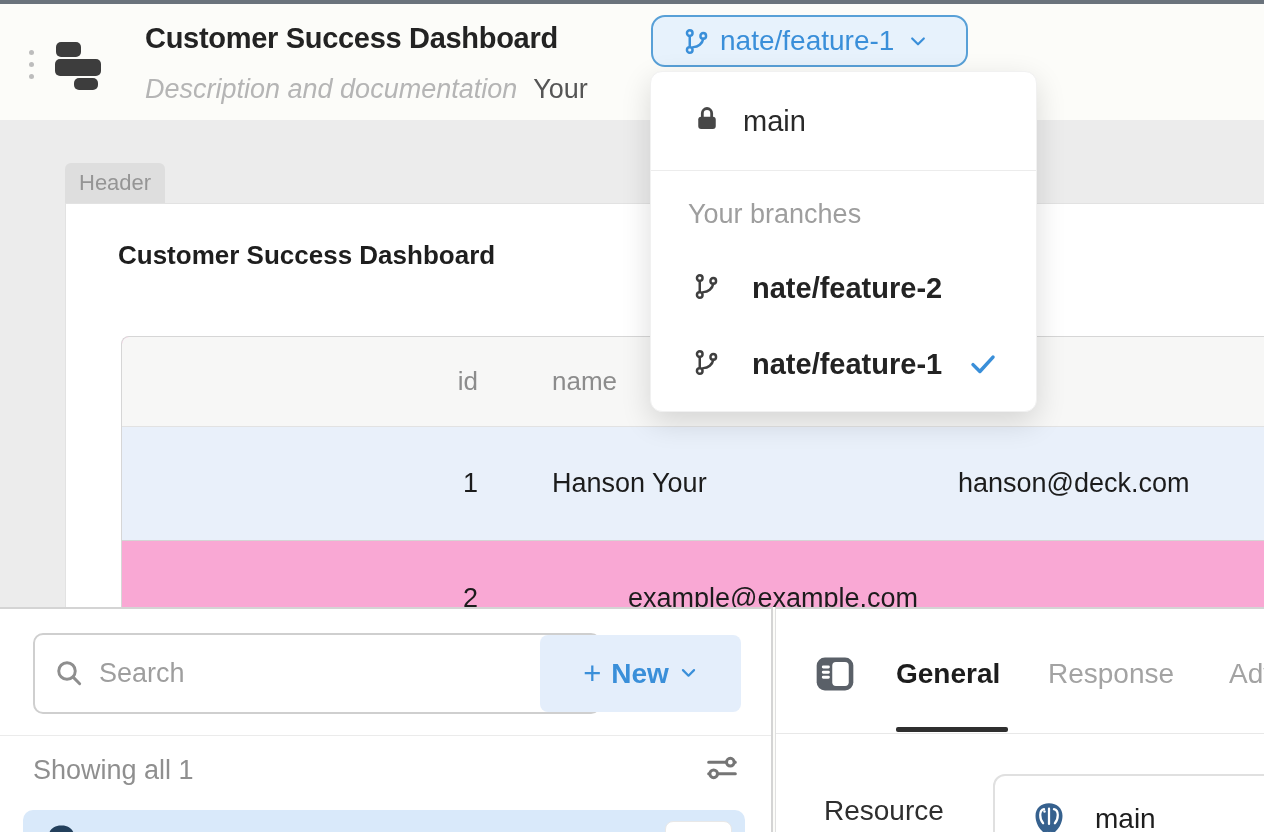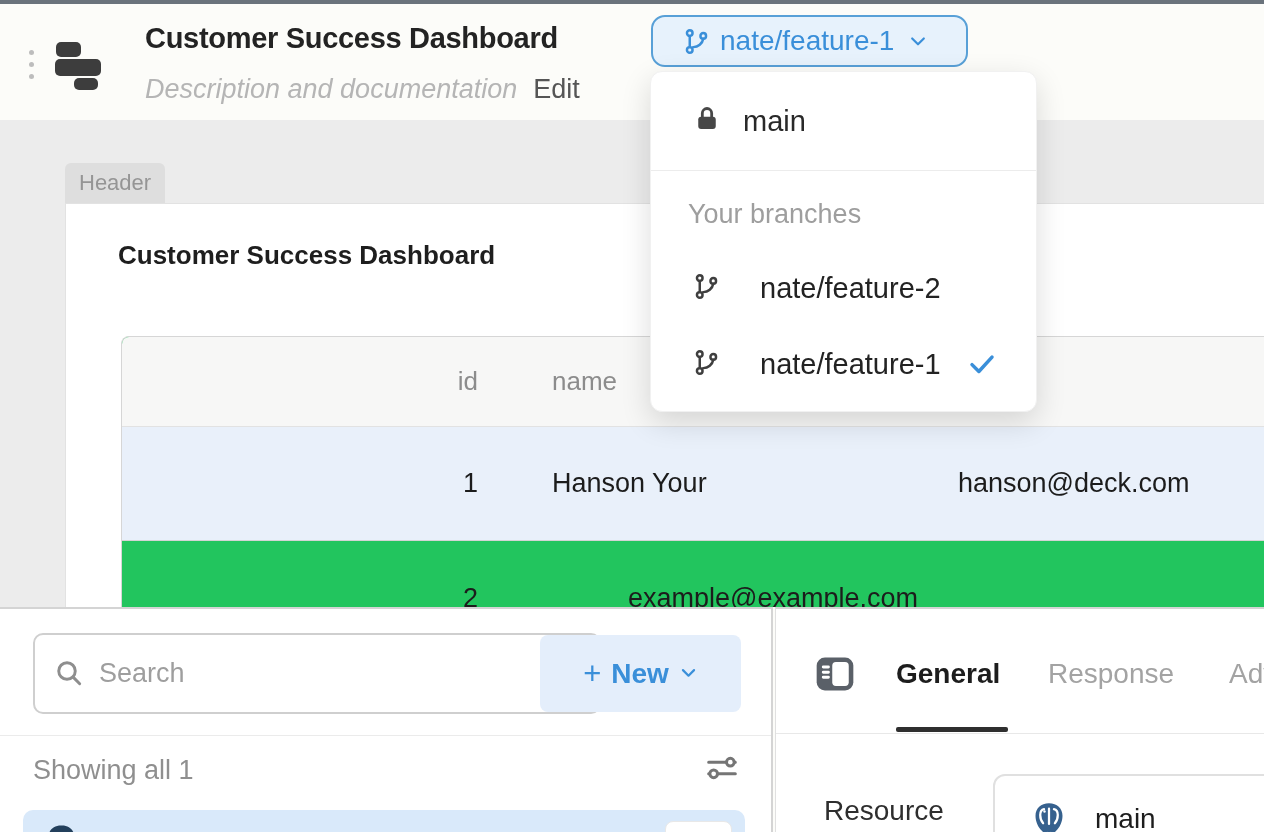--- a/index.html
+++ b/index.html
@@ -27,38 +27,38 @@
   .branch-pill { position:absolute; left:651px; top:11px; width:317px; height:52px; background:#e7f2fc; border:2px solid #58a0d7; border-radius:14px; display:flex; align-items:center; cursor:pointer; z-index:30; }
   .branch-pill .bicon { margin-left:30px; display:flex; }
   .branch-pill .blabel { margin-left:10px; font-size:28px; color:#3a8fd9; font-weight:500; white-space:nowrap; }
   .branch-pill .chev { margin-left:14px; display:flex; }
 
   
   .canvas { position:absolute; left:0; top:120px; width:1264px; height:487px; background:#ececec; overflow:hidden; }
   .component-badge { position:absolute; left:65px; top:43px; height:40px; line-height:40px; padding:0 14px; background:#dedede; border-radius:6px 6px 0 0; font-size:22px; color:#959595; }
   .widget { position:absolute; left:65px; top:83px; width:1199px; height:404px; background:#fff; border-left:1px solid #e2e2e2; border-top:1px solid #e2e2e2; }
   .widget-title { position:absolute; left:52px; top:36px; font-size:26px; font-weight:700; color:#1e1e1e; white-space:nowrap; }
-  .data-table { position:absolute; left:55px; top:132px; width:1144px; height:274px; border:1px solid #d6d6d6; border-right:none; border-radius:8px 0 0 0; overflow:hidden; background:#22c55e; }
+  .data-table { position:absolute; left:55px; top:132px; width:1144px; height:274px; border:1px solid #d6d6d6; border-right:none; border-radius:8px 0 0 0; overflow:hidden; background:#f9a8d4; }
   .thead { height:90px; background:#f7f7f6; border-bottom:1px solid #e2e2e2; display:flex; align-items:center; font-size:26px; font-weight:500; color:#8c8c8c; }
   .col-id { width:356px; text-align:right; }
   .col-name { width:256px; margin-left:74px; text-align:left; }
   .col-email { margin-left:150px; text-align:left; white-space:nowrap; }
   .trow { height:114px; display:flex; align-items:center; font-size:27px; color:#1c1c1c; cursor:pointer; }
   .trow.selected { background:#e9f0fa; border-bottom:1px solid #d4d4d4; }
 
   
   .branch-menu { position:absolute; left:650px; top:71px; width:387px; height:341px; background:#fff; border:1px solid #f1f1f1; border-radius:12px; box-shadow:0 10px 30px rgba(0,0,0,0.14); z-index:40; }
   .bm-item { display:flex; align-items:center; cursor:pointer; }
   .bm-main { margin-top:18px; height:62px; padding-left:42px; }
   .bm-main .lbl { margin-left:22px; font-size:29px; color:#292929; font-weight:500; }
   .bm-divider { margin-top:18px; height:1px; background:#ececec; }
   .bm-section { margin:28px 0 0 37px; font-size:27px; color:#9e9e9e; }
   .bm-branch { margin-top:30px; height:56px; padding-left:42px; }
   .bm-branch + .bm-branch { margin-top:20px; }
-  .bm-branch .lbl { margin-left:40px; font-size:29px; color:#232323; font-weight:400; }
+  .bm-branch .lbl { margin-left:32px; font-size:29px; color:#232323; font-weight:700; }
   .bm-branch .check { margin-left:26px; display:flex; }
 
   
   .query-panel { position:absolute; left:0; top:607px; width:773px; height:225px; background:#fff; border-top:2px solid #d4d4d4; border-right:2px solid #d4d4d4; }
   .search-wrap { position:absolute; left:33px; top:24px; width:568px; height:81px; }
   .search-input { width:100%; height:100%; border:2px solid #cfcfcf; border-radius:10px; padding-left:64px; font-size:27px; color:#333; font-family:"Liberation Sans","DejaVu Sans",sans-serif; background:#fff; outline:none; }
   .search-input::placeholder { color:#9e9e9e; }
   .search-glyph { position:absolute; left:20px; top:24px; display:flex; pointer-events:none; }
   .new-btn { position:absolute; left:540px; top:26px; width:201px; height:77px; background:#e4eefb; border:none; border-radius:8px; display:flex; align-items:center; justify-content:center; gap:10px; cursor:pointer; }
   .new-plus { font-size:31px; color:#3a8fd9; font-weight:500; }
@@ -99,21 +99,21 @@
         <i></i>
         <i></i>
       </div>
     <div class="logo">
       <i class="b1"></i>
         <i class="b2"></i>
         <i class="b3"></i>
     </div>
     <h1 class="app-title">Customer Success Dashboard</h1>
     <div class="subtitle-row">
-      <span class="subtitle">Description and documentation</span><span class="edit-link">Edit</span>
+      <span class="subtitle">Description and documentation</span><span class="edit-link">Your</span>
     </div>
     <button class="branch-pill">
       <span class="bicon">
         <svg width="27" height="27" viewBox="0 0 24 24" fill="none" stroke="#3a8fd9" stroke-width="2.2" stroke-linecap="round">
           <circle cx="6" cy="4.5" r="2.5"></circle>
             <circle cx="6" cy="19.5" r="2.5"></circle>
             <circle cx="18" cy="7" r="2.5"></circle>
           <path d="M6 7v10M18 9.5a9 9 0 0 1-9 7.5"></path>
         </svg>
       </span>

